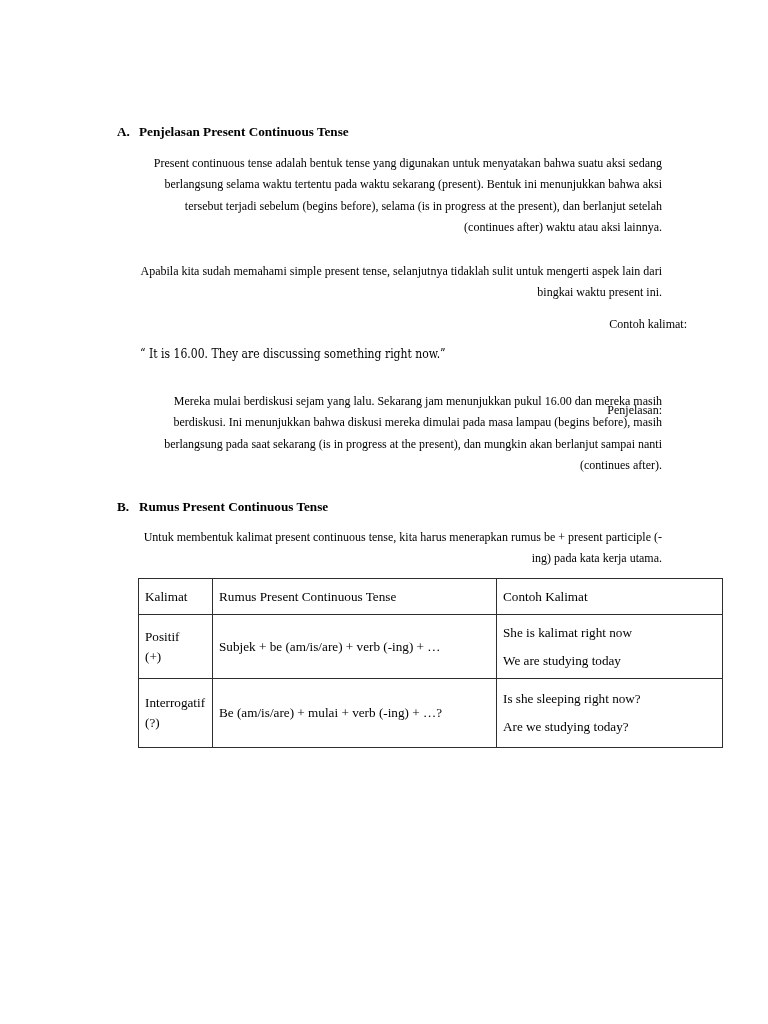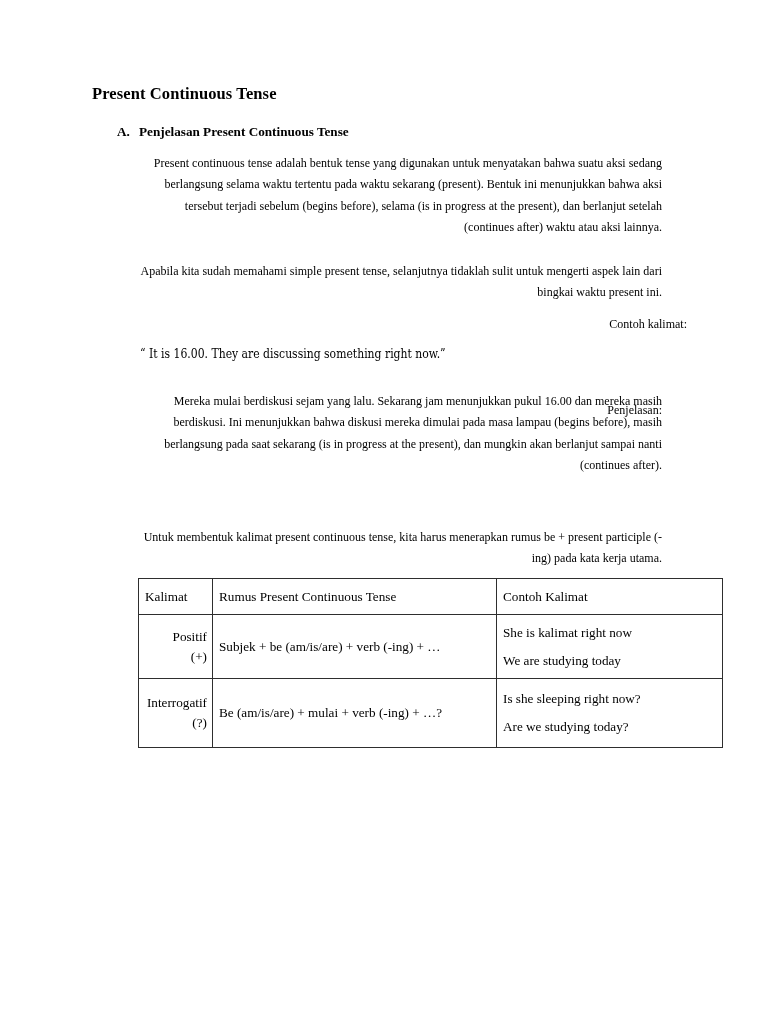--- a/index.html
+++ b/index.html
@@ -104,55 +104,56 @@
   }
   .data-row td {
     height: 57px;
   }
   .row-interrogatif td {
     height: 62px;
   }
 
   .bentuk-cell {
     line-height: 21px;
-    text-align: right;
   }
   .bentuk-cell .b-name { display: block; }
   .bentuk-cell .b-sign { display: block; }
 
   .rumus-cell {
     line-height: 21px;
   }
 
   .contoh-cell .ex1 { display: block; margin-bottom: 8px; }
   .contoh-cell .ex2 { display: block; }
 </style>
 </head>
 <body>
 
 <div class="page">
 
-  <div class="doc-title">Present Continuous Tense</div>
 
   <div class="section-heading" style="top:123px;">
     <span class="sec-letter">A.</span><span>Penjelasan Present Continuous Tense</span>
   </div>
 
   <div class="body-par" style="top:153px;">Present continuous tense adalah bentuk tense yang digunakan untuk menyatakan bahwa suatu aksi sedang berlangsung selama waktu tertentu pada waktu sekarang (present). Bentuk ini menunjukkan bahwa aksi tersebut terjadi sebelum (begins before), selama (is in progress at the present), dan berlanjut setelah (continues after) waktu atau aksi lainnya.</div>
 
   <div class="body-par" style="top:261px;">Apabila kita sudah memahami simple present tense, selanjutnya tidaklah sulit untuk mengerti aspek lain dari bingkai waktu present ini.</div>
 
   <div class="body-par" style="top:314px;margin-left:25px;">Contoh kalimat:</div>
 
   <div class="quote-line" style="top:343px;">“ It is 16.00. They are discussing something right now.”</div>
 
   <div class="body-par" style="top:375px;margin-top:25px;">Penjelasan:</div>
 
   <div class="body-par" style="top:391px;">Mereka mulai berdiskusi sejam yang lalu. Sekarang jam menunjukkan pukul 16.00 dan mereka masih berdiskusi. Ini menunjukkan bahwa diskusi mereka dimulai pada masa lampau (begins before), masih berlangsung pada saat sekarang (is in progress at the present), dan mungkin akan berlanjut sampai nanti (continues after).</div>
 
+  <div class="section-heading" style="top:498px;">
+    <span class="sec-letter">B.</span><span>Rumus Present Continuous Tense</span>
+  </div>
 
   <div class="body-par" style="top:527px;">Untuk membentuk kalimat present continuous tense, kita harus menerapkan rumus be + present participle (-ing) pada kata kerja utama.</div>
 
   <table class="rumus-table">
     <colgroup>
       <col class="col-bentuk">
       <col class="col-rumus">
       <col class="col-contoh">
     </colgroup>
     <tbody>

